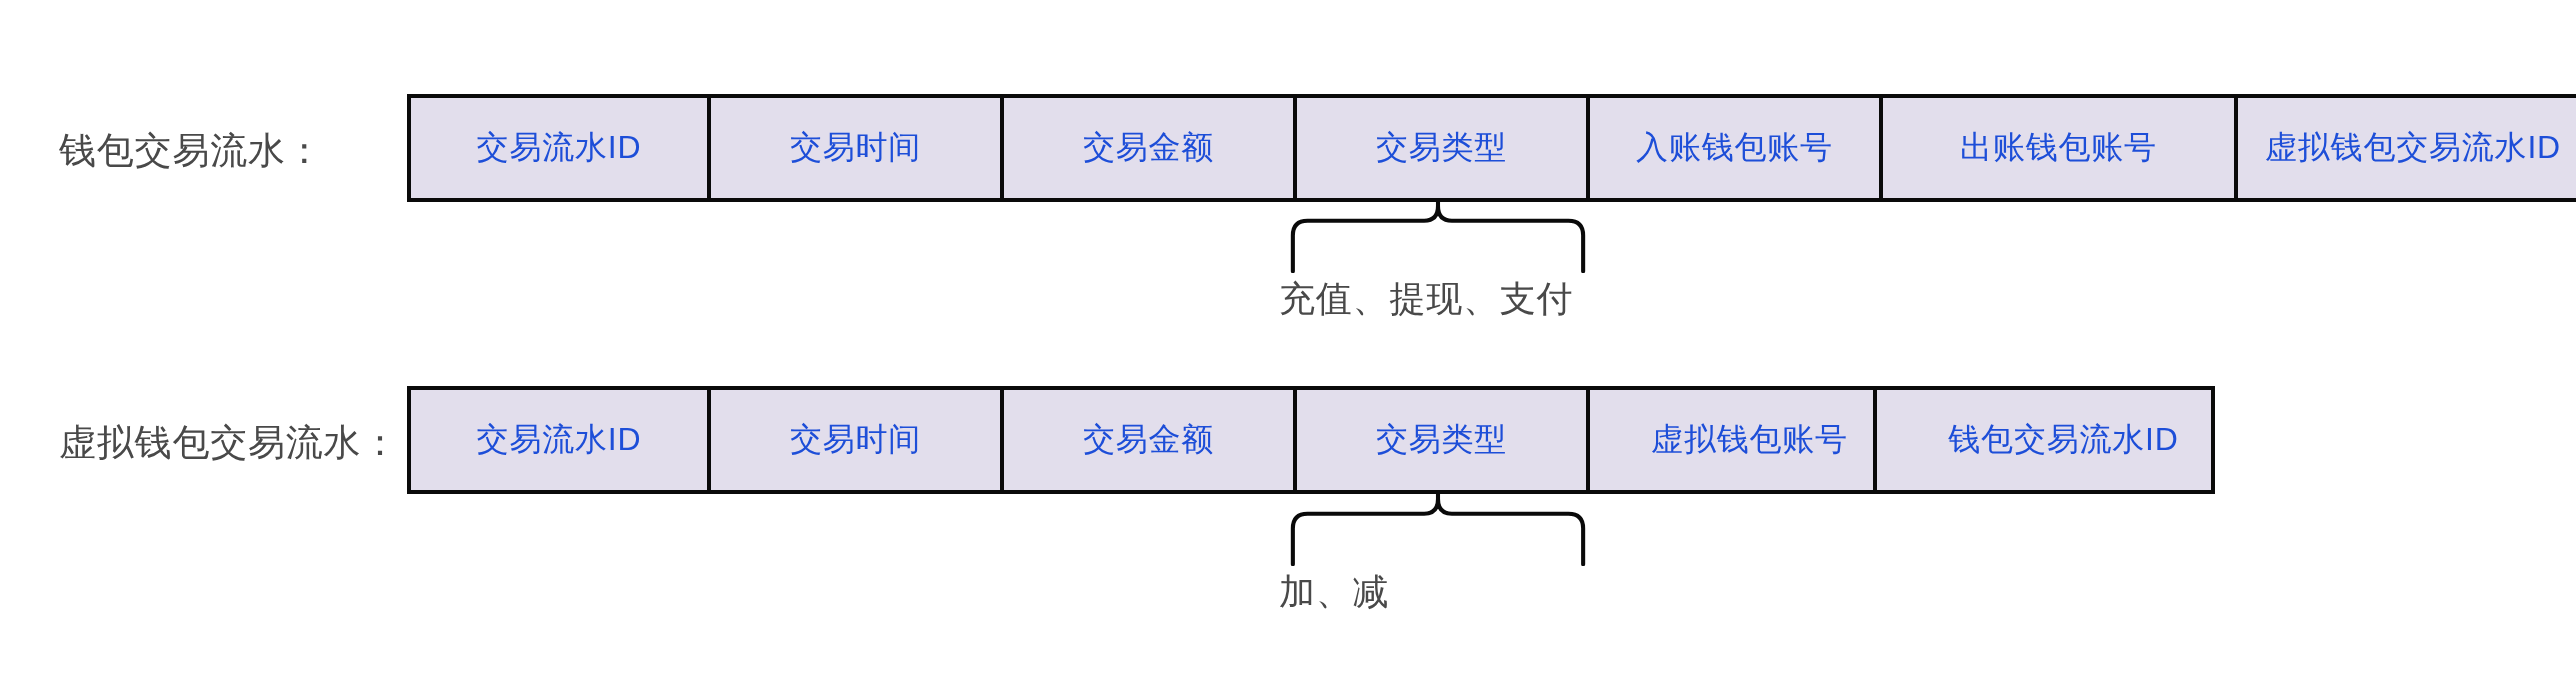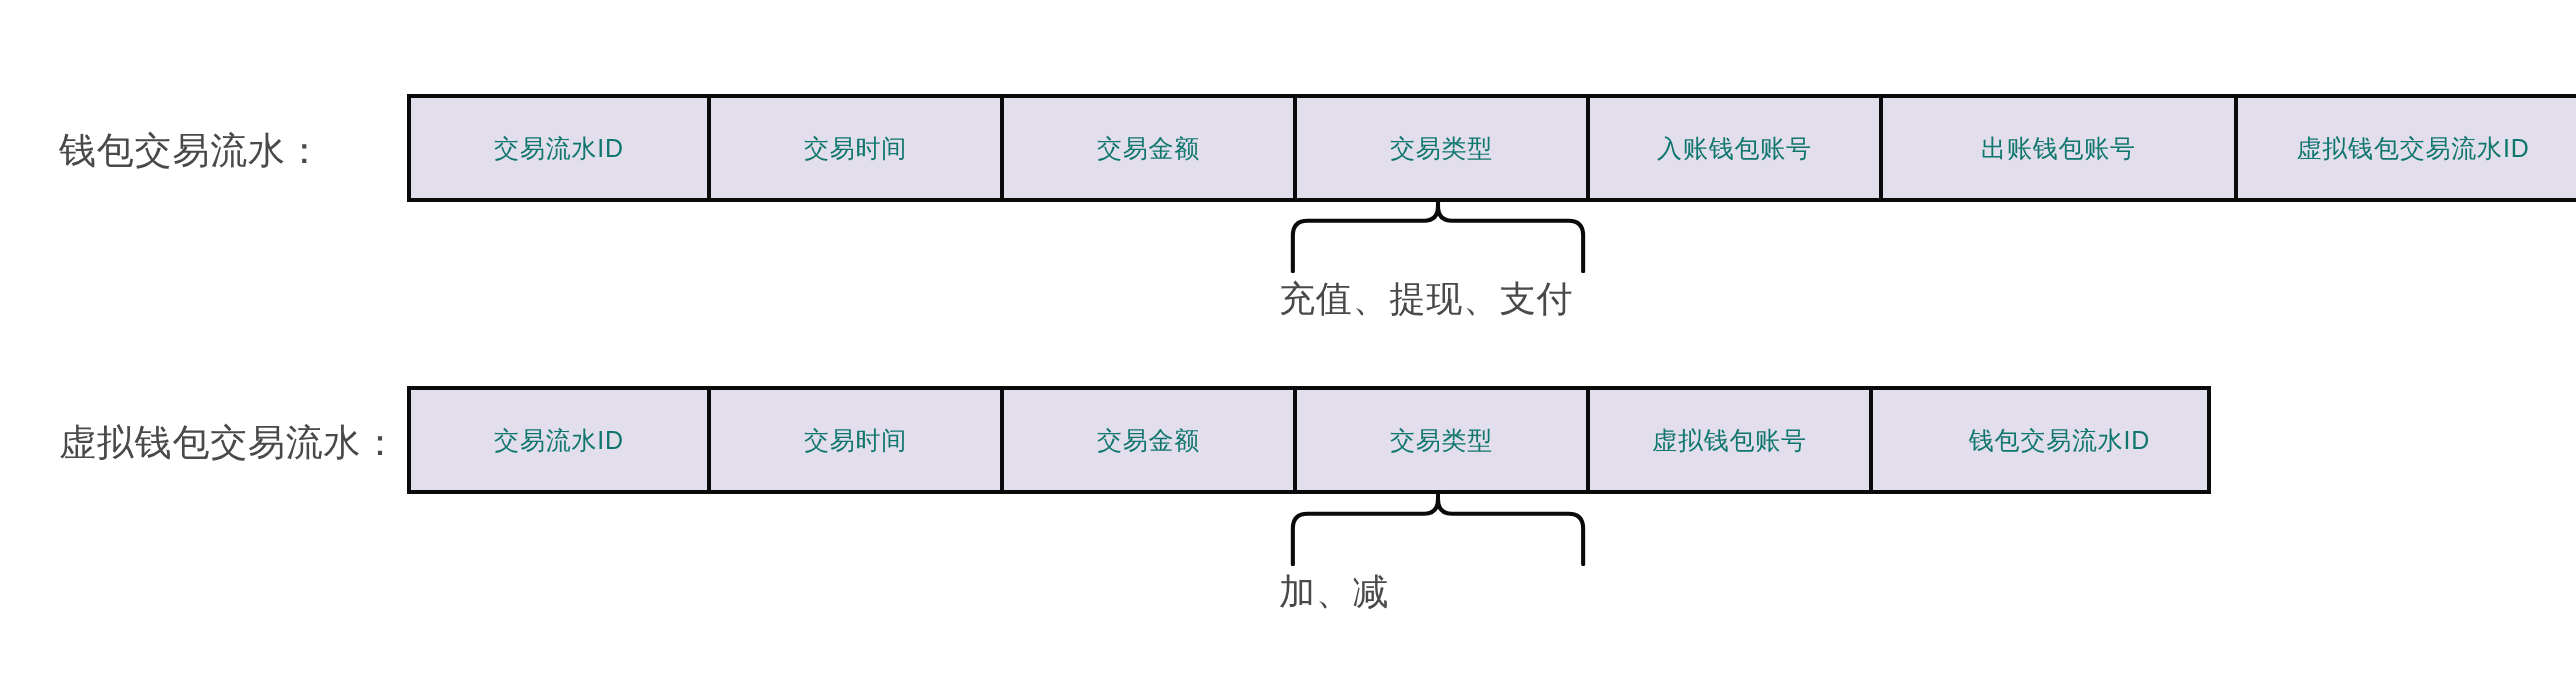--- a/index.html
+++ b/index.html
@@ -45,43 +45,43 @@
   .table.row1 { left: 407px; top: 94px; height: 108px; }
   .table.row2 { left: 407px; top: 386px; height: 108px; }
 
   .cell {
     box-sizing: border-box;
     border-right: 4.1px solid #0a0a0a;
     background: #e2deec;
     display: flex;
     align-items: center;
     justify-content: center;
-    font-size: 25px;
-    color: #0f766e;
+    font-size: 32px;
+    color: #1d4ed8;
     white-space: nowrap;
     letter-spacing: 0.8px;
     height: 100%;
   }
   .cell:last-child { border-right: none; }
 
   
   .row1 .c0 { width: 300px; }
   .row1 .c1 { width: 293px; }
   .row1 .c2 { width: 293px; }
   .row1 .c3 { width: 293px; }
   .row1 .c4 { width: 293px; }
   .row1 .c5 { width: 355px; }
   .row1 .c6 { width: 350px; border-radius: 11px; }
 
   
   .row2 .c0 { width: 300px; }
   .row2 .c1 { width: 293px; }
   .row2 .c2 { width: 293px; }
   .row2 .c3 { width: 293px; }
-  .row2 .c4 { width: 283px; }
+  .row2 .c4 { width: 251px; margin-left: 36px; }
   .row2 .c5 { width: 295px; margin-left: 39px; }
 
   
   .brace-group {
     position: absolute;
   }
   .brace-group.b1 { left: 1279px; top: 201px; width: 318px; }
   .brace-group.b2 { left: 1279px; top: 494px; width: 318px; }
 
   .brace-svg {

